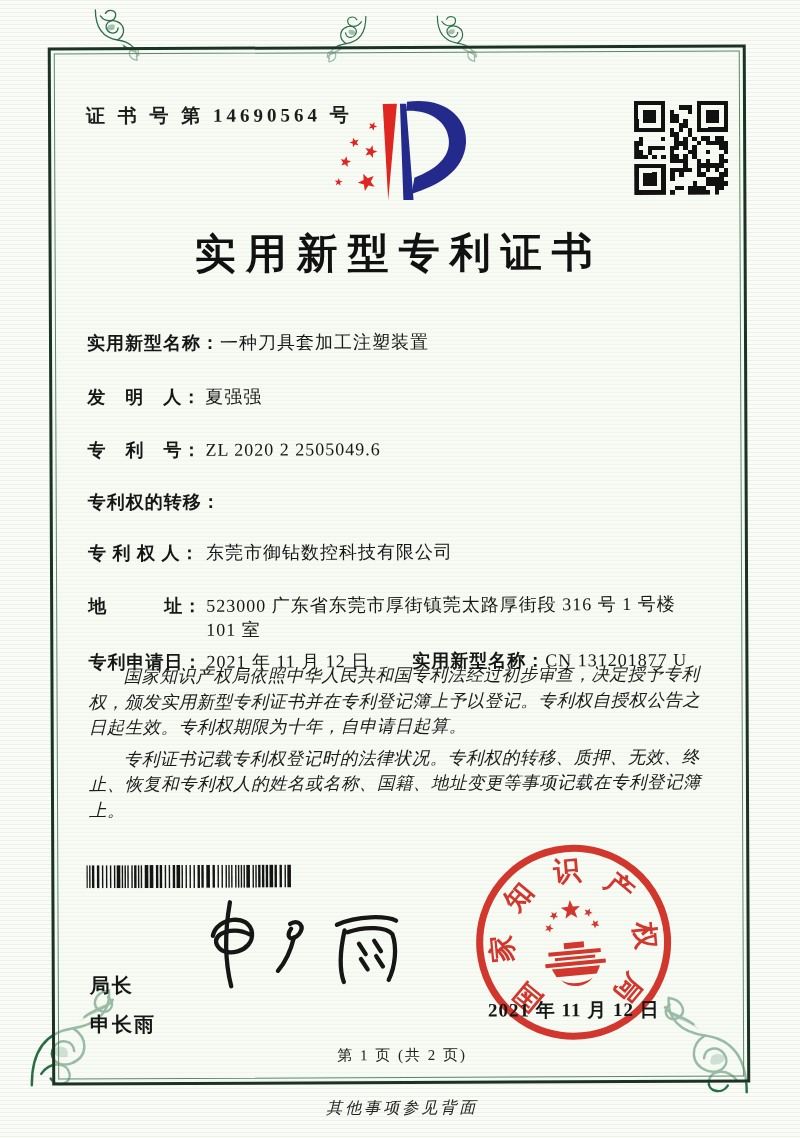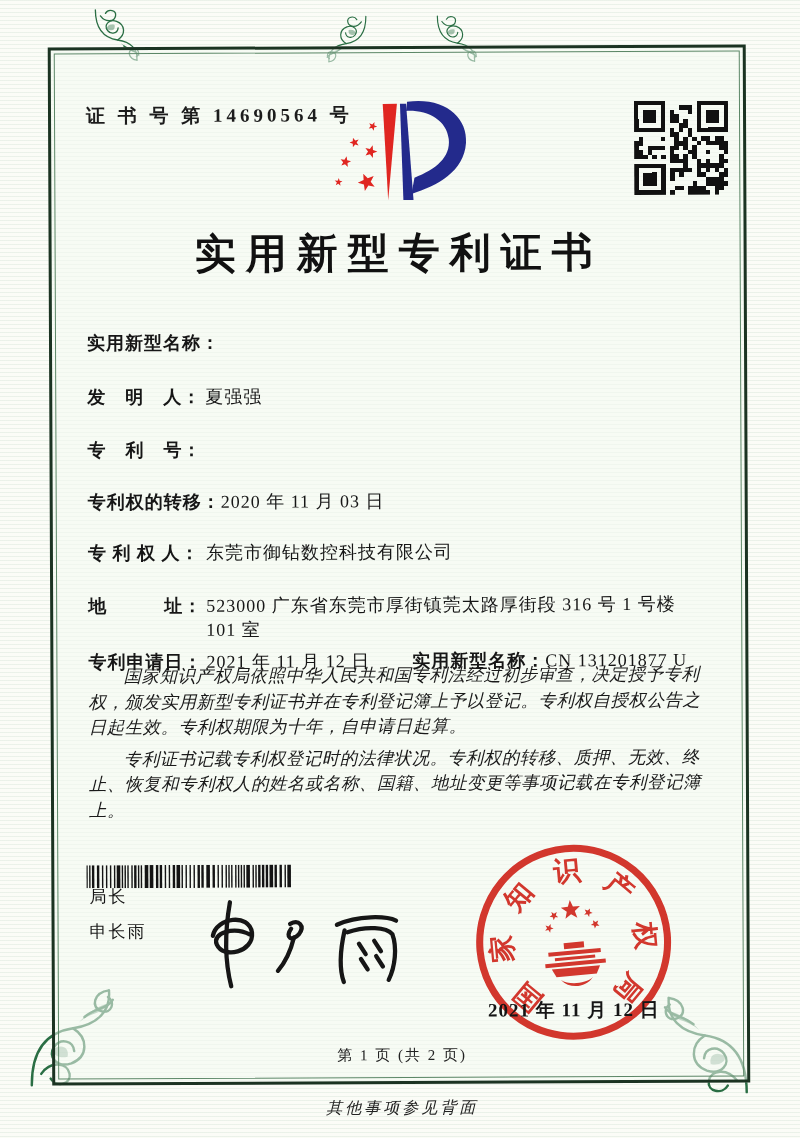--- a/index.html
+++ b/index.html
@@ -58,21 +58,21 @@
 
   .paras{
     position:absolute;left:88px;top:663px;width:628px;
     font-size:17.5px;line-height:25.5px;letter-spacing:.5px;
     font-style:italic;color:#1a1a1a;
   }
   .paras p{margin:0 0 6px 0;text-indent:2em;}
 
   .barcode{position:absolute;left:85px;top:864px;width:206px;height:23px;}
 
-  .director{position:absolute;left:88px;top:884px;font-size:17px;font-weight:normal;}
+  .director{position:absolute;left:88px;top:971px;font-size:20px;font-weight:bold;}
   .director div{margin-bottom:12px;letter-spacing:2px;}
   .signature{position:absolute;left:196px;top:892px;width:210px;height:105px;}
 
   .seal{position:absolute;left:471px;top:842px;width:202px;height:202px;
         opacity:.93;mix-blend-mode:multiply;transform:rotate(-5deg);}
   .seal-date{
     position:absolute;left:462px;top:998px;width:220px;text-align:center;
     font-size:19px;font-weight:bold;color:#151515;letter-spacing:1px;z-index:3;
   }
 
@@ -396,31 +396,32 @@
       <rect x="15" y="20" width="1" height="1" fill="#111"></rect>
       <rect x="16" y="20" width="1" height="1" fill="#111"></rect>
       <rect x="18" y="20" width="1" height="1" fill="#111"></rect>
     </svg>
 
   <div class="title">实用新型专利证书</div>
 
   <div class="fields">
     <div class="frow r0">
       <span class="flabel">实用新型名称：</span>
+      <span class="fvalue">一种刀具套加工注塑装置</span>
     </div>
     <div class="frow r1">
       <span class="flabel">发　明　人：</span>
       <span class="fvalue">夏强强</span>
     </div>
     <div class="frow r2">
       <span class="flabel">专　利　号：</span>
+      <span class="fvalue">ZL 2020 2 2505049.6</span>
     </div>
     <div class="frow r3">
       <span class="flabel">专利权的转移：</span>
-      <span class="fvalue">2020 年 11 月 03 日</span>
     </div>
     <div class="frow r4">
       <span class="flabel">专 利 权 人：</span>
       <span class="fvalue">东莞市御钻数控科技有限公司</span>
     </div>
     <div class="frow r5">
       <span class="flabel">地　　　址：</span>
       <span class="fvalue" style="max-width:500px;">523000 广东省东莞市厚街镇莞太路厚街段 316 号 1 号楼 101 室</span>
     </div>
     <div class="dualrow">

